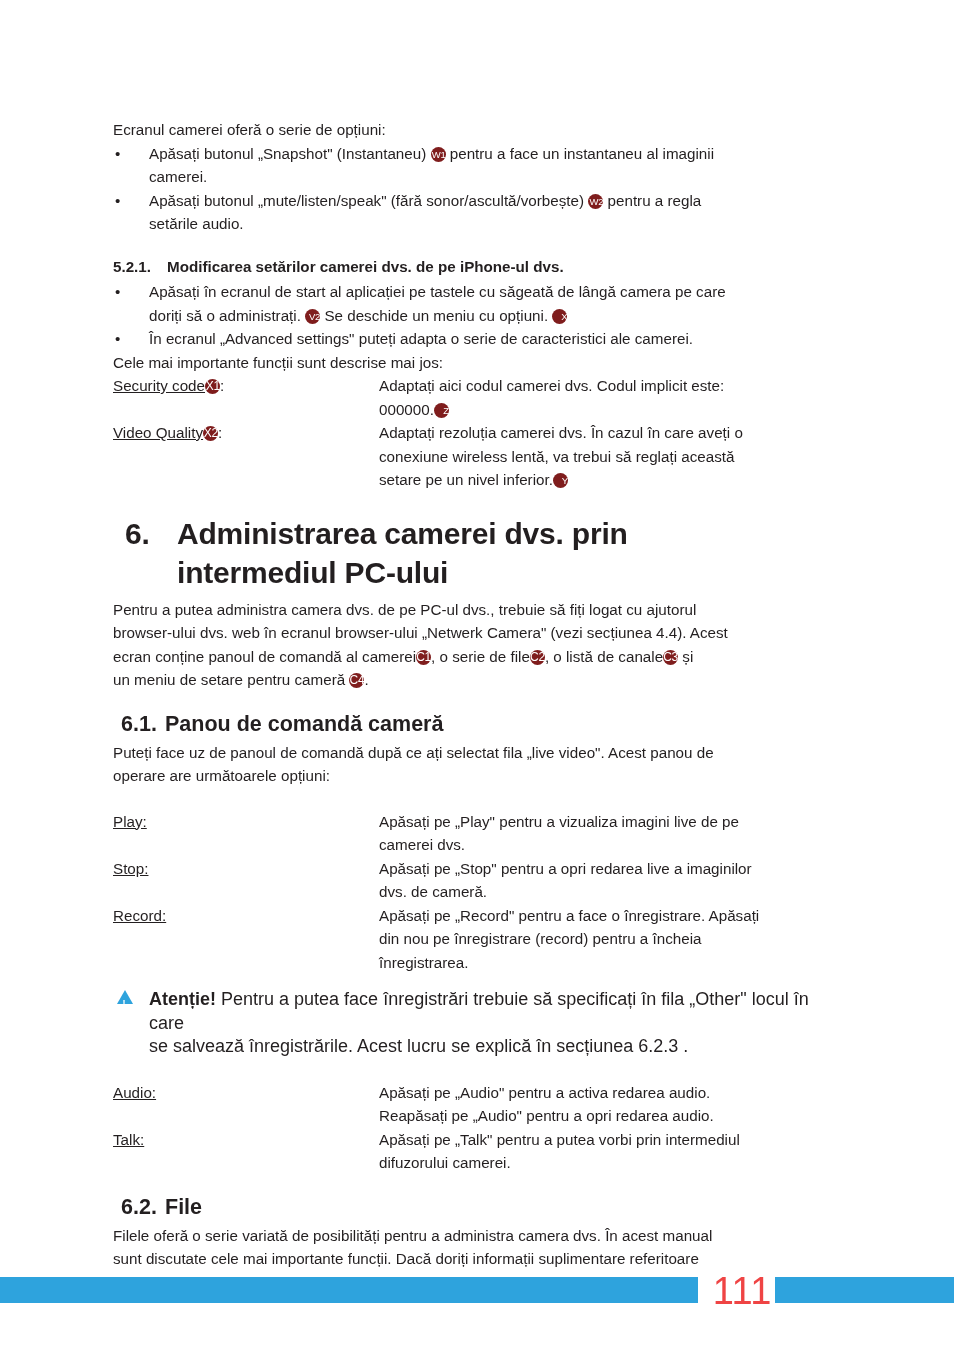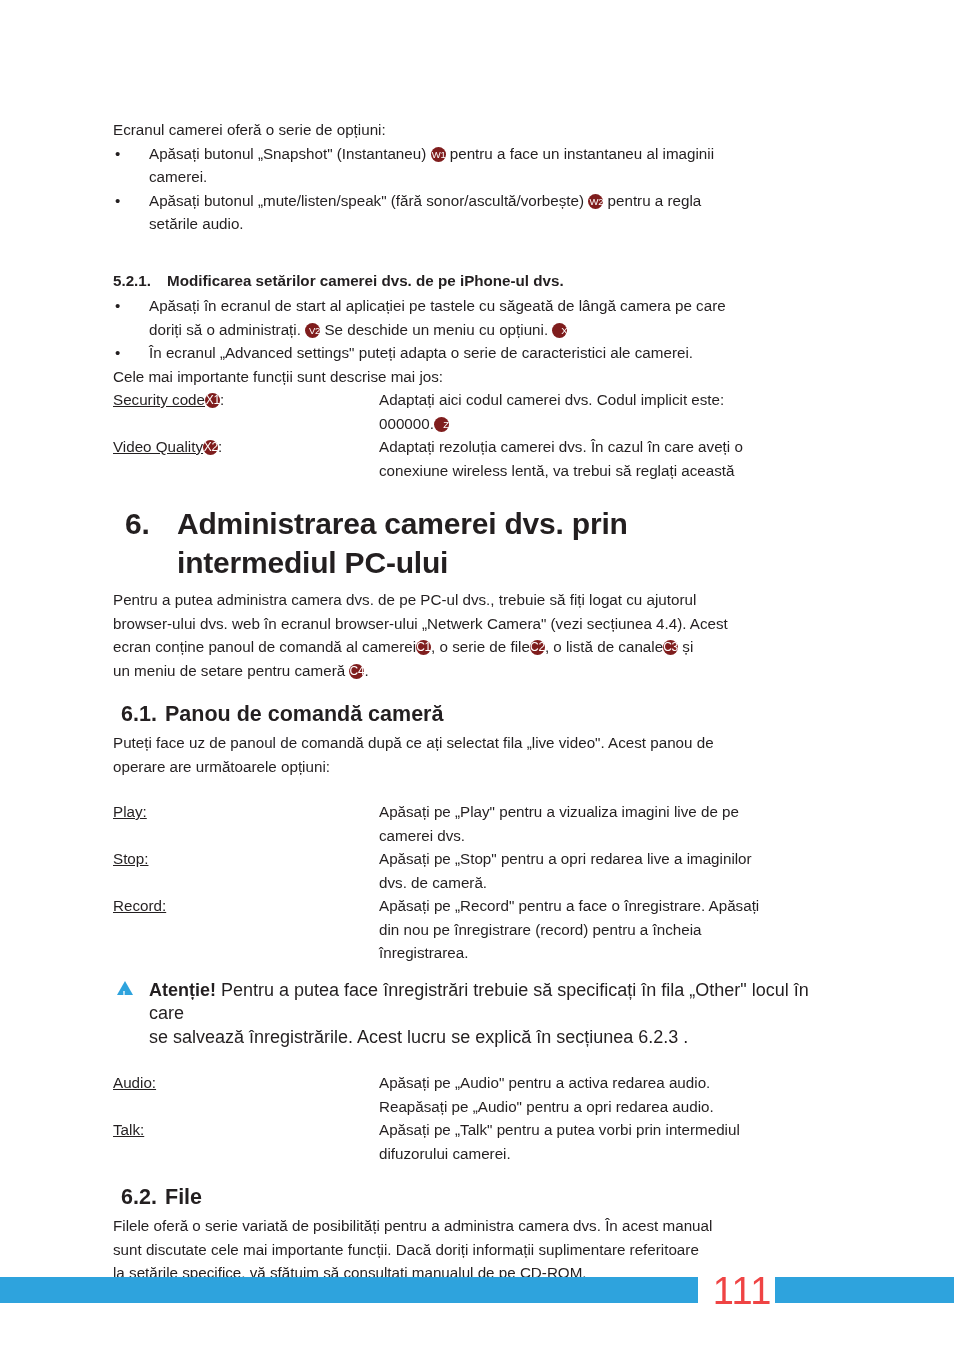--- a/index.html
+++ b/index.html
@@ -49,21 +49,21 @@
   }
   .bullet .dot {
     position: absolute;
     left: 2px;
     top: 0;
   }
   .heading-sub {
     font-size: 15.2px;
     font-weight: bold;
     line-height: 23.5px;
-    margin-top: 33px;
+    margin-top: 19px;
     margin-bottom: 2px;
   }
   .heading-sub .num {
     display: inline-block;
     width: 54px;
   }
   .badge {
     display: inline-block;
     width: 15px;
     height: 15px;
@@ -227,20 +227,21 @@
         <div>Adaptați aici codul camerei dvs. Codul implicit este:</div>
         <div><span>000000.</span><span class="badge">Z</span></div>
       </div>
     </div>
 
     <div class="defrow">
       <div class="defterm"><span class="u">Video Quality</span><span class="badge sm">X2</span><span>:</span></div>
       <div class="defdesc">
         <div>Adaptați rezoluția camerei dvs. În cazul în care aveți o</div>
         <div>conexiune wireless lentă, va trebui să reglați această</div>
+        <div><span>setare pe un nivel inferior.</span><span class="badge">Y</span></div>
       </div>
     </div>
 
     <h1 class="chapter">
       <span class="cnum">6.</span><span>Administrarea camerei dvs. prin</span>
       <span class="line2">intermediul PC-ului</span>
     </h1>
     <div class="para">
       <div>Pentru a putea administra camera dvs. de pe PC-ul dvs., trebuie să fiți logat cu ajutorul</div>
       <div>browser-ului dvs. web în ecranul browser-ului „Netwerk Camera" (vezi secțiunea 4.4). Acest</div>

